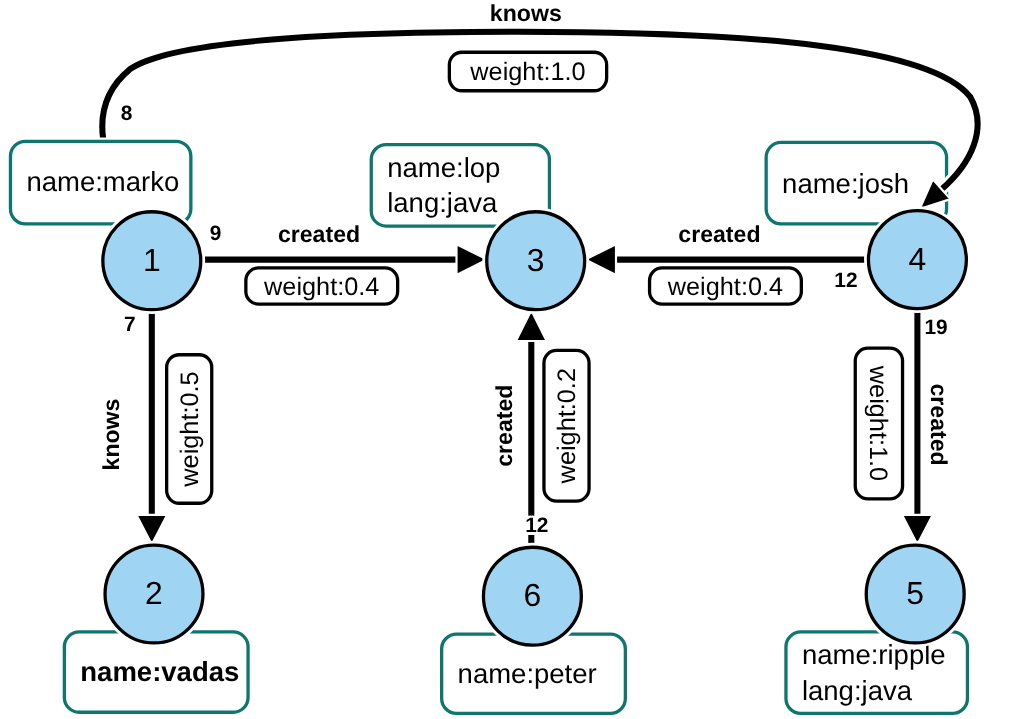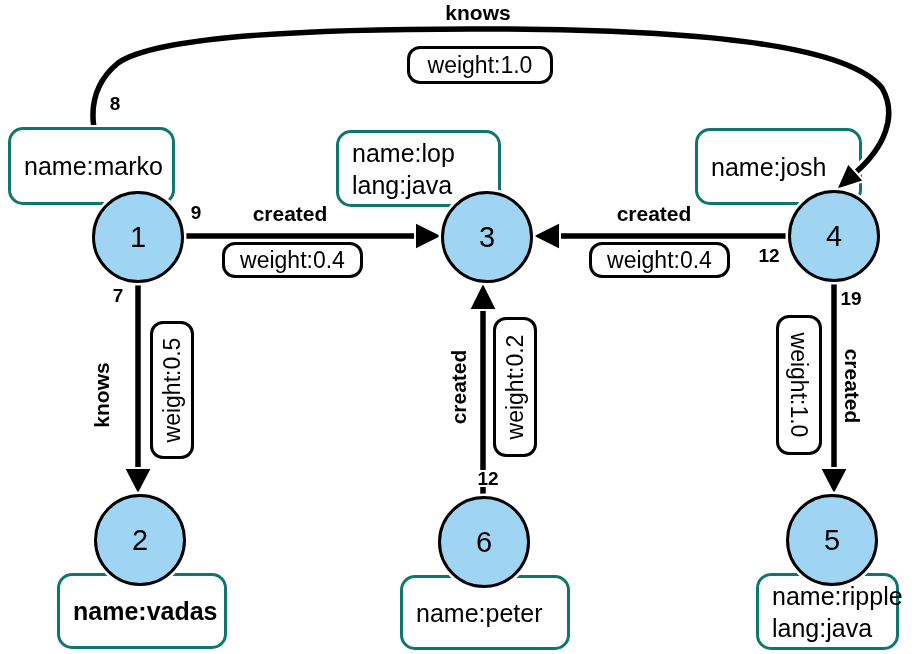--- a/index.html
+++ b/index.html
@@ -83,21 +83,21 @@
   <div class="pbox" style="left:336px;top:130px;width:165px;height:77px;">
     <div>name:lop</div>
     <div>lang:java</div>
   </div>
   <div class="pbox" style="left:57px;top:573px;width:170px;height:76px;font-weight:bold;">
     <div>name:vadas</div>
   </div>
   <div class="pbox" style="left:400px;top:575px;width:170px;height:75px;">
     <div>name:peter</div>
   </div>
-  <div class="pbox" style="left:756px;top:573px;width:143px;height:77px;">
+  <div class="pbox" style="left:713px;top:573px;width:168px;height:77px;">
     <div>name:ripple</div>
     <div>lang:java</div>
   </div>
 
   <div class="node" style="left: 92px; top: 191px; background: rgb(160, 212, 243);">
     <span>1</span>
     </div>
   <div class="node" style="left: 441px; top: 191px; background: rgb(160, 212, 243);">
     <span>3</span>
     </div>

